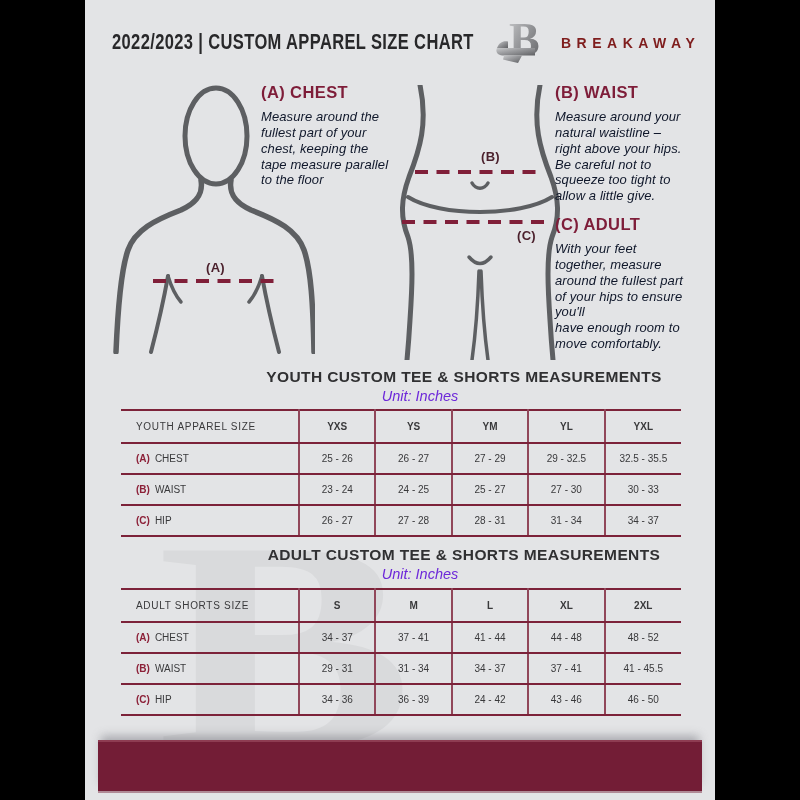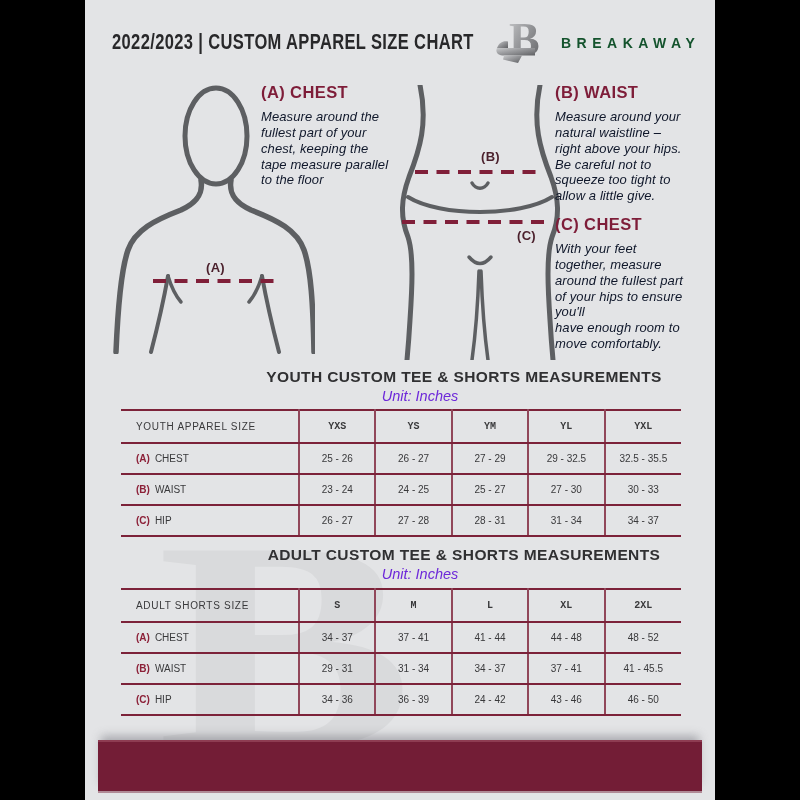--- a/index.html
+++ b/index.html
@@ -14,21 +14,21 @@
 
   
   .hdr-title {
     position:absolute; left:27px; top:29px; display:inline-block;
     font-size:22px; font-weight:800; color:#28282a; letter-spacing:0.5px;
     transform:scaleX(0.75); transform-origin:left center; white-space:nowrap;
   }
   .logo { position:absolute; left:408px; top:15px; width:56px; height:50px; }
   .brand {
     position:absolute; left:476px; top:35px; font-size:14px; font-weight:700;
-    letter-spacing:5.5px; color:#14532d; white-space:nowrap;
+    letter-spacing:5.5px; color:#7f1d1d; white-space:nowrap;
   }
 
   
   .fig { position:absolute; z-index:1; }
   .fig-torso { left:28px; top:84px; width:202px; height:270px; }
   .fig-lower { left:310px; top:85px; width:170px; height:275px; }
   .fig path, .fig ellipse { fill:none; stroke:#5d5f62; stroke-linecap:round; }
   .dash { stroke:#801f39; stroke-width:4.2; stroke-dasharray:13 8.5; }
 
   .marker {
@@ -65,21 +65,21 @@
     border-top:2px solid #7c2239; border-bottom:2px solid #7c2239;
     border-left:2px solid #91475a; border-right:2px solid #91475a;
     height:29px; text-align:center; padding:0;
     font-size:10px; color:#39393b;
   }
   .size-table td:first-child { border-left:none; }
   .size-table td:last-child  { border-right:none;margin-top:16px; }
   .size-table tr.head td { height:31px; }
   td.lbl { text-align:left; padding-left:15px; }
   .hdr-label { font-size:13.5px; color:#454547; letter-spacing:0.7px; }
-  .size-head { font-weight:700; font-size:14px; color:#2f2f31;font-family:Liberation Mono, monospace; }
+  .size-head { font-weight:700; font-size:14px; color:#2f2f31; }
   .row-label { font-size:14px; color:#333335; }
   .row-prefix { font-weight:800; color:#8c2038; margin-right:5px; }
 
   
   .watermark {
     position:absolute; left:72px; top:538px; z-index:0;
     font-family:"Liberation Serif", serif; font-weight:700;
     font-size:300px; line-height:0.72; color:#d9dadc;
     transform:scaleX(1.28); transform-origin:left top;
   }
@@ -151,21 +151,21 @@
     <div class="guide-block gb-waist">
       <div class="guide-heading">(B) WAIST</div>
       <p class="guide-body">Measure around your
 natural waistline –
 right above your hips.
 Be careful not to
 squeeze too tight to
 allow a little give.</p>
     </div>
     <div class="guide-block gb-hips">
-      <div class="guide-heading">(C) CHEST</div>
+      <div class="guide-heading">(C) ADULT</div>
       <p class="guide-body">With your feet
 together, measure
 around the fullest part
 of your hips to ensure
 you'll
 have enough room to
 move comfortably.</p>
     </div>
 
     <div class="tbl-title" style="top:368px;">YOUTH CUSTOM TEE &amp; SHORTS MEASUREMENTS</div>

